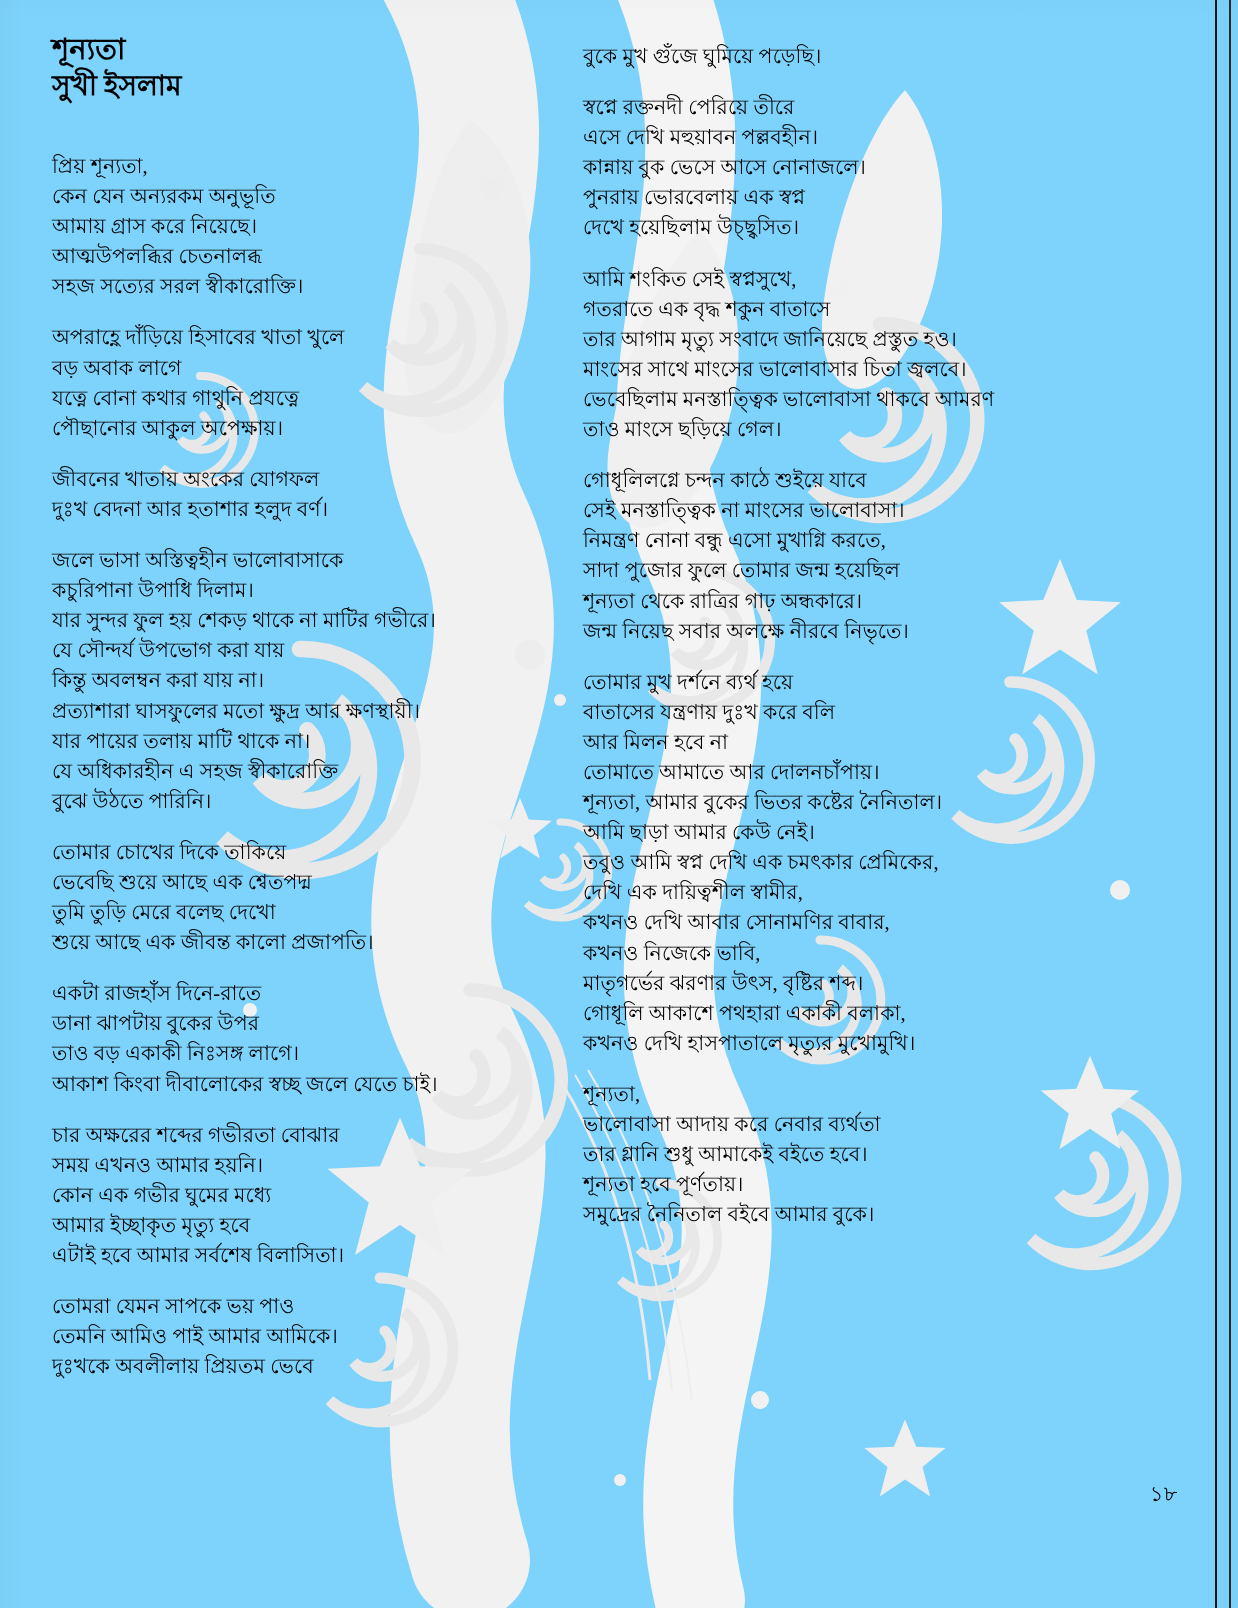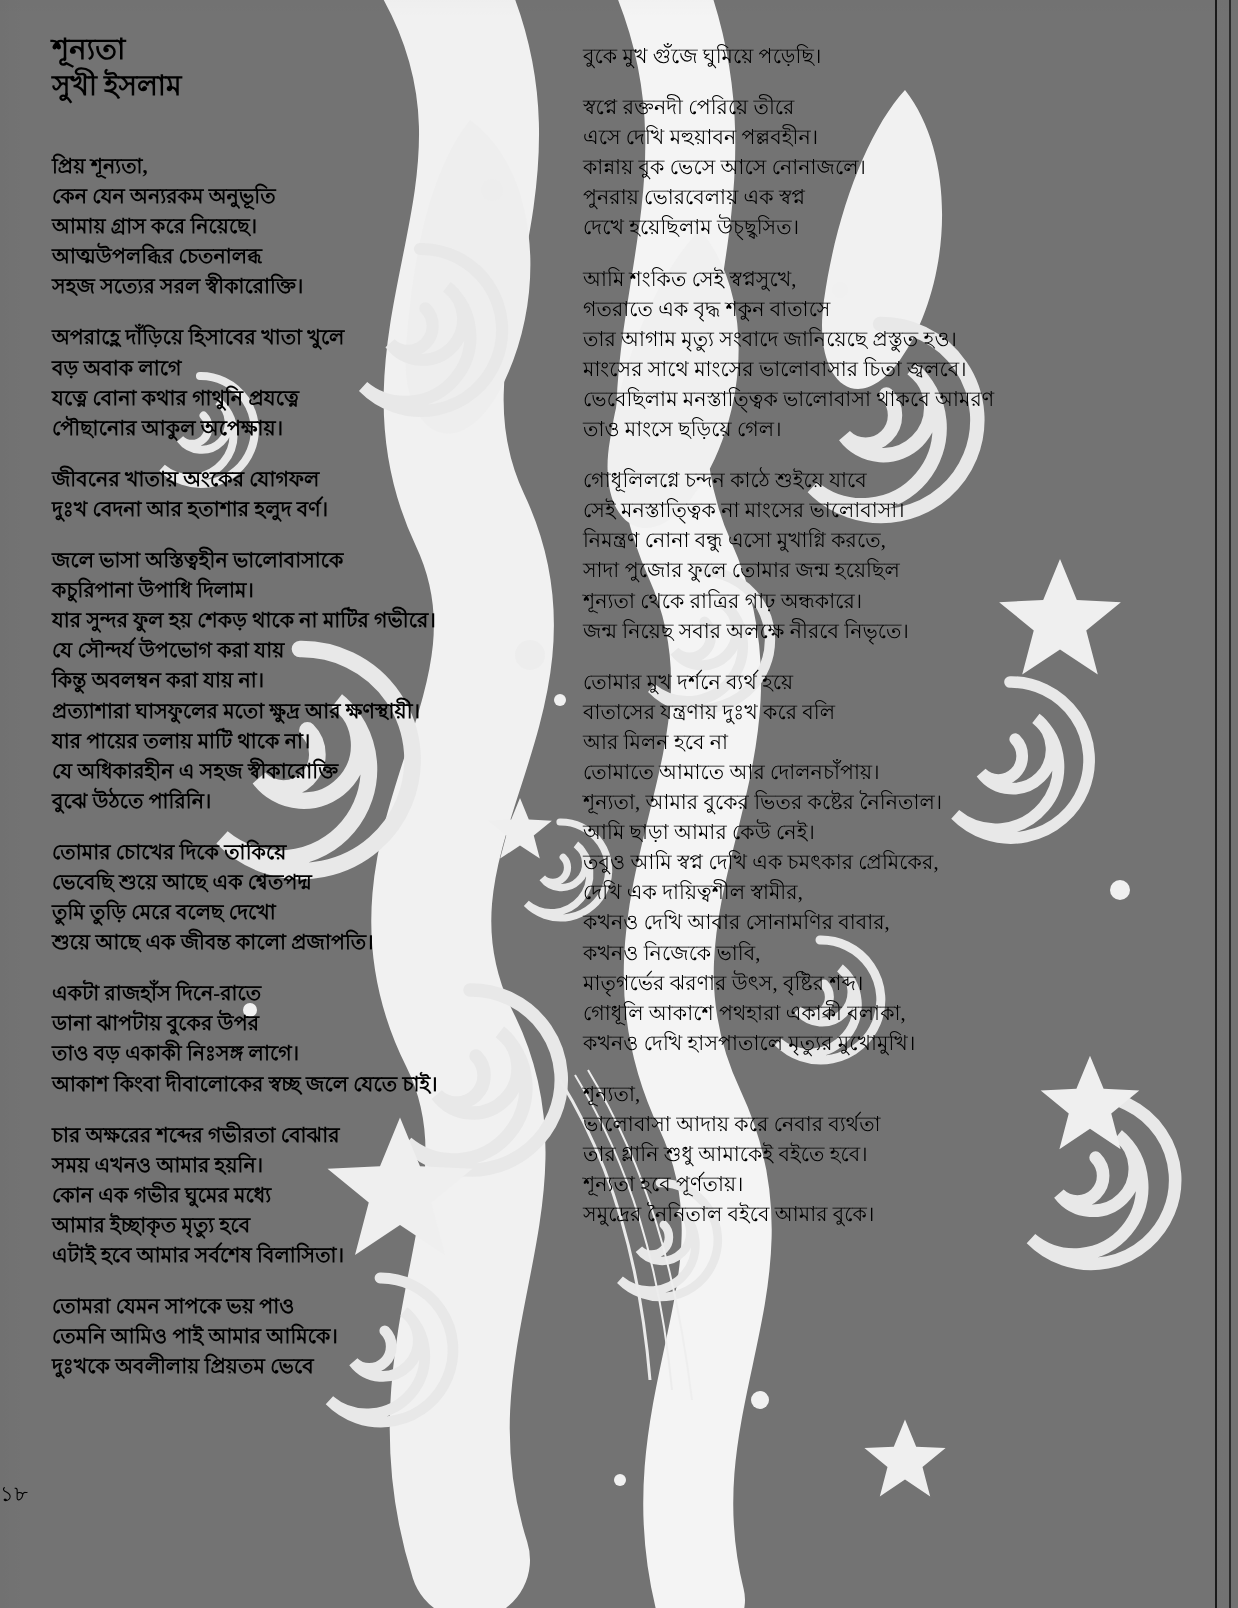--- a/index.html
+++ b/index.html
@@ -13,21 +13,21 @@
     position: relative;
     overflow: hidden;
     font-family: "Liberation Serif", "DejaVu Serif", serif;
     color: #000000;
   }
 
   
   #page {
     position: absolute;
     inset: 0;
-    background: #737373;
+    background: #7dd3fc;
   }
 
   
   #paper-tint {
     position: absolute;
     inset: 0;
     background:
       linear-gradient(to right, rgba(0,0,0,0.018) 0px, rgba(0,0,0,0) 26px),
       linear-gradient(to left, rgba(0,0,0,0.012) 0px, rgba(0,0,0,0) 40px),
       linear-gradient(to bottom, rgba(0,0,0,0.012) 0px, rgba(0,0,0,0) 18px);
@@ -85,21 +85,20 @@
   }
 
   .column {
     position: absolute;
     top: 0;
   }
   #column-left {
     left: 52px;
     top: 143px;
     width: 470px;
-    font-weight: bold;
   }
   #column-right {
     left: 583px;
     top: 33px;
     width: 470px;
   }
 
   .stanza {
     margin: 8px 0 21px 0;
   }
@@ -109,21 +108,21 @@
     white-space: nowrap;
     letter-spacing: 0.1px;
   }
 
   
   #page-number {
     position: absolute;
     left: 0;
     right: 0;
     top: 1478px;
-    text-align: left;
+    text-align: right;
     font-size: 21px;
     letter-spacing: 0.5px;
   }
   #page-number-inner {
     display: inline-block;
     margin-right: 60px;
   }
 </style>
 </head>
 <body>

